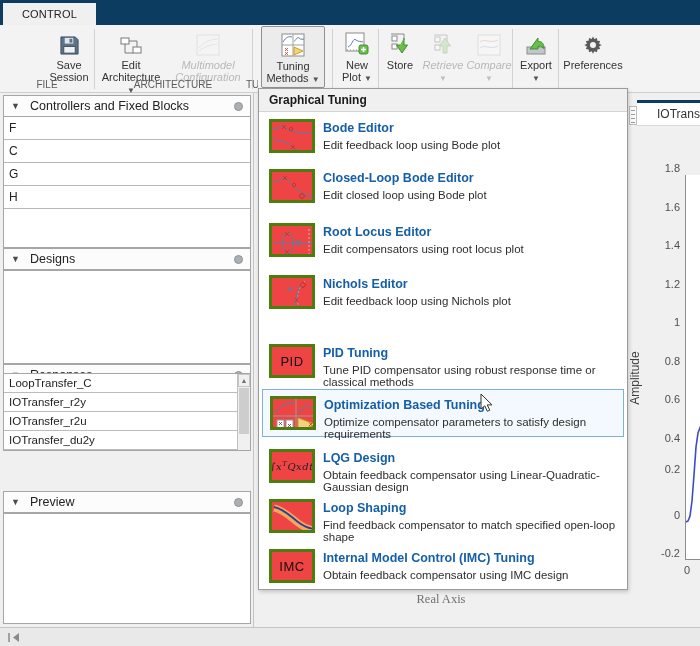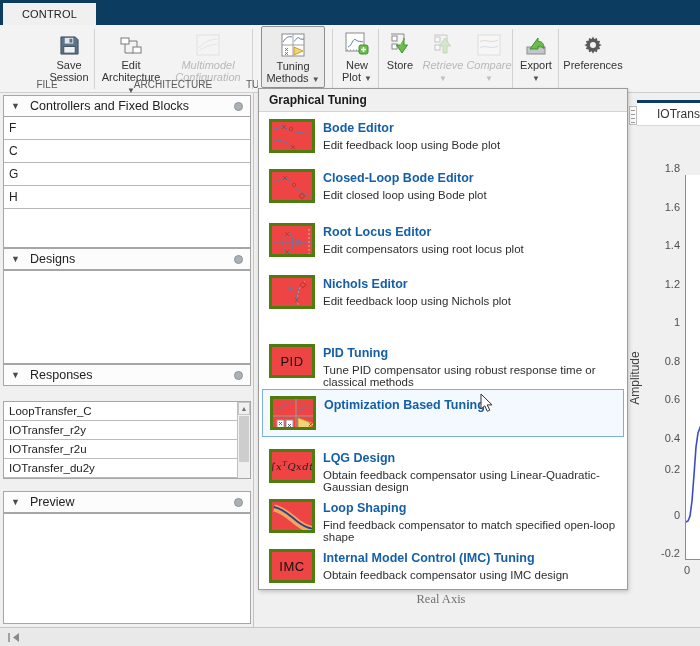--- a/index.html
+++ b/index.html
@@ -265,21 +265,21 @@
       <span class="htxt">Designs</span>
       <span class="circ"></span>
     </div>
     <div class="sec-box" style="top:177px;height:94px"></div>
 
     <div class="sec-header" style="top:271px">
       <span class="tri">▼</span>
       <span class="htxt">Responses</span>
       <span class="circ"></span>
     </div>
-    <div class="sec-box" style="top:308px;height:78px">
+    <div class="sec-box" style="top:280px;height:78px">
       <div style="margin-right:13px">
         <div class="rrow">LoopTransfer_C</div>
         <div class="rrow">IOTransfer_r2y</div>
         <div class="rrow">IOTransfer_r2u</div>
         <div class="rrow">IOTransfer_du2y</div>
         <div class="rrow">IOTransfer_dy2y</div>
         <div class="rrow">IOTransfer_n2y</div>
       </div>
       <div class="vscroll">
         <div class="varrow" style="top:0">▲</div>
@@ -410,20 +410,21 @@
             <path d="M25,13 C30,13 31,4 34,7 C37,10 41,8 44,9" stroke="#5b7ca8" fill="none"></path>
             <rect x="4" y="21" width="7" height="9" fill="#fff" stroke="#9a9a9a"></rect>
             <path d="M6,23 l3,3 M9,23 l-3,3" stroke="#445" stroke-width=".8"></path>
             <rect x="13" y="21" width="7" height="9" fill="#fff" stroke="#9a9a9a"></rect>
             <path d="M15,25 l3,3 M18,25 l-3,3" stroke="#445" stroke-width=".8"></path>
             <path d="M25,19 L43,25.5 L25,32 z" fill="#f2d27c" stroke="#c9a227"></path>
             <path d="M36,23.5 l3.5,3.5 M39.5,23.5 l-3.5,3.5" stroke="#c0392b" stroke-width=".9"></path>
           </svg>
       </div>
       <div class="mi-title">Optimization Based Tuning</div>
+      <div class="mi-desc">Optimize compensator parameters to satisfy design requirements</div>
     </div>
 
     <div class="mi" style="top:358px">
       <div class="mi-icon txticon">
         <span class="formula"><span>∫x</span><sup>T</sup><span>Qxdt</span></span>
       </div>
       <div class="mi-title">LQG Design</div>
       <div class="mi-desc">Obtain feedback compensator using Linear-Quadratic-Gaussian design</div>
     </div>
 

